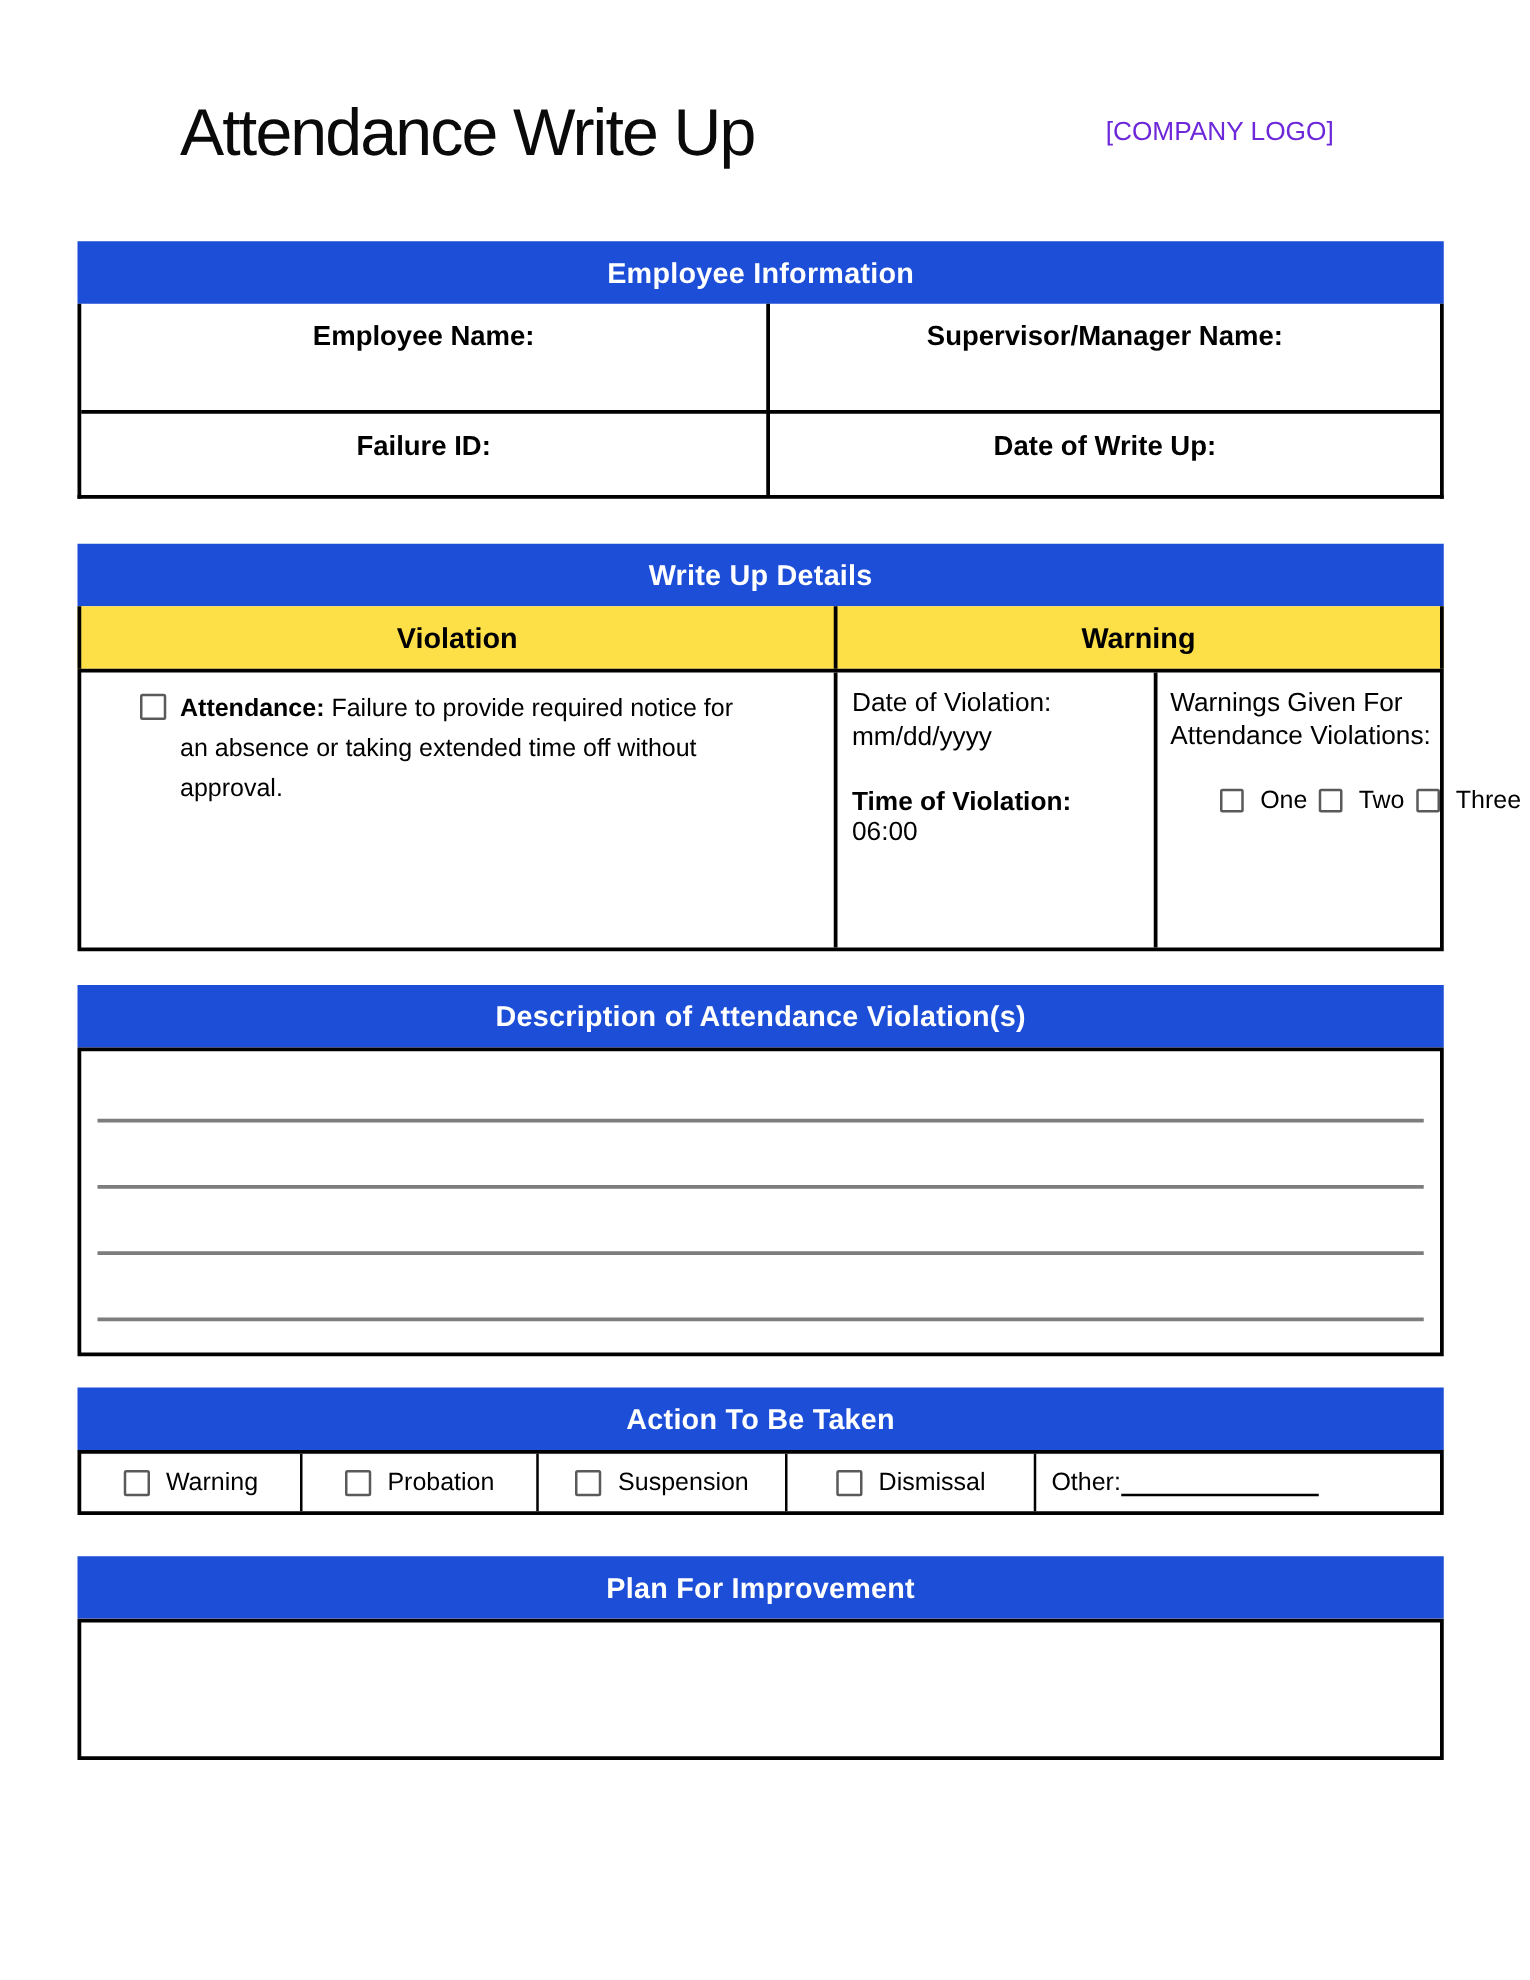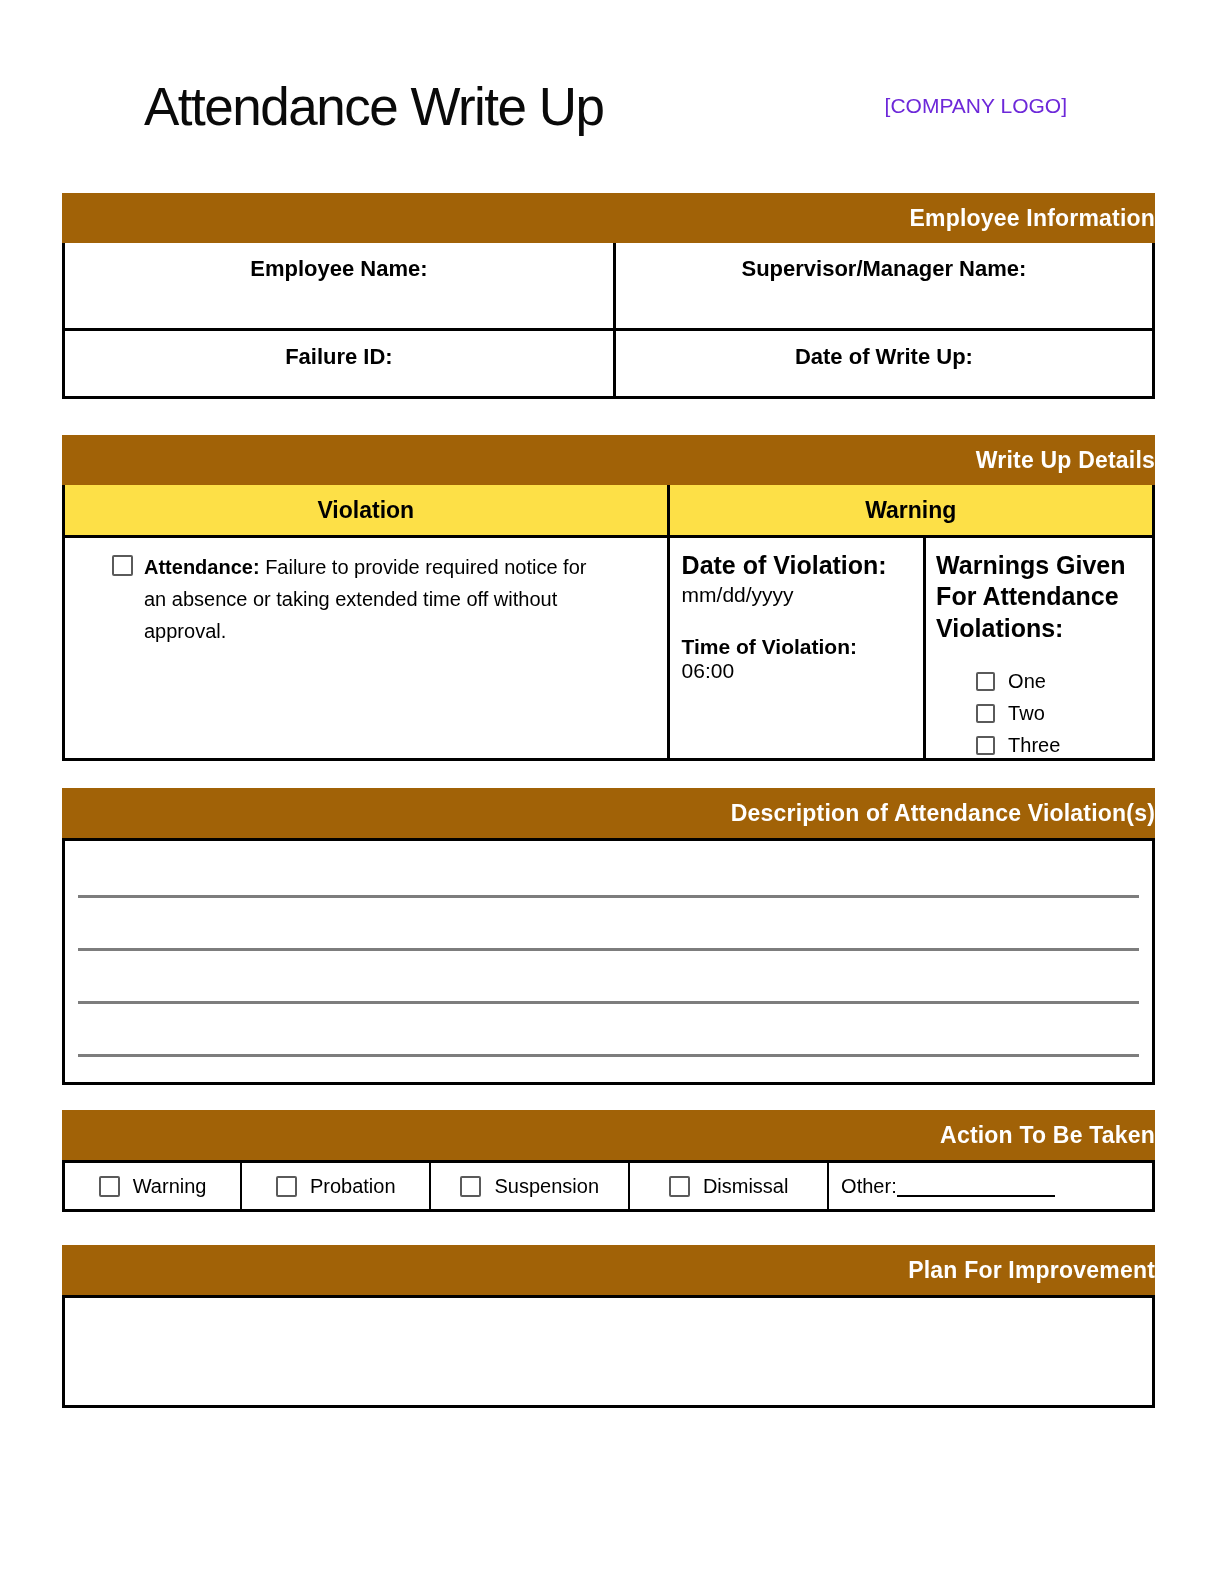--- a/index.html
+++ b/index.html
@@ -31,25 +31,25 @@
   }
   .logo-placeholder {
     color: #6d28d9;
     font-size: 21px;
     margin-right: 88px;
     white-space: nowrap;
   }
 
   
   .bar {
-    background: #a16207;
+    background: #1d4ed8;
     color: #fff;
     font-weight: 700;
     font-size: 23px;
-    text-align: right;
+    text-align: center;
     height: 50px;
     line-height: 50px;
     letter-spacing: 0.2px;
   }
   .cb {
     display: inline-block;
     width: 21px; height: 21px;
     border: 2px solid #5a5a5a;
     border-radius: 2px;
     background: #fff;
@@ -106,30 +106,30 @@
   .vio-row { display: flex; gap: 11px; }
   .vio-row .cb { margin-top: 4px; }
   .vio-text { font-size: 20px; line-height: 1.6; max-width: 500px; }
   .vio-text strong { font-weight: 700; }
 
   .date-cell {
     flex: 0 0 23.6%;
     border-right: 3px solid #000;
     padding: 12px 10px 0 12px;
   }
-  .field-label { font-weight: 700; font-size: 25px; line-height: 1.25; }
+  .field-label { font-weight: 400; font-size: 21px; line-height: 1.25; }
   .field-value { font-size: 21px; line-height: 1.3; }
   .time-line { margin-top: 26px; font-size: 21px; }
   .time-line strong { font-weight: 700; }
 
   .warn-cell { flex: 1; padding: 12px 6px 0 10px; }
   .warn-options {
     margin-top: 26px;
     padding-left: 40px;
-    display: flex; flex-direction: column; gap: 9px;
+    display: flex; gap: 9px;
   }
   .warn-option { display: flex; align-items: center; gap: 13px; font-size: 20px; }
 
   
   .desc { margin-top: 27px; }
   .desc-box {
     border: 3px solid #000;
     height: 247px;
     padding: 0 13px;
   }

